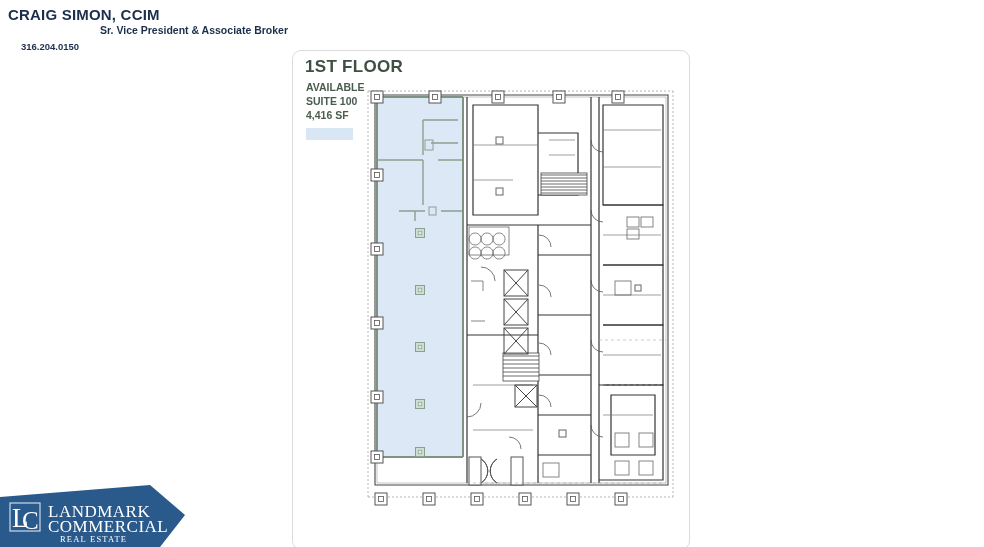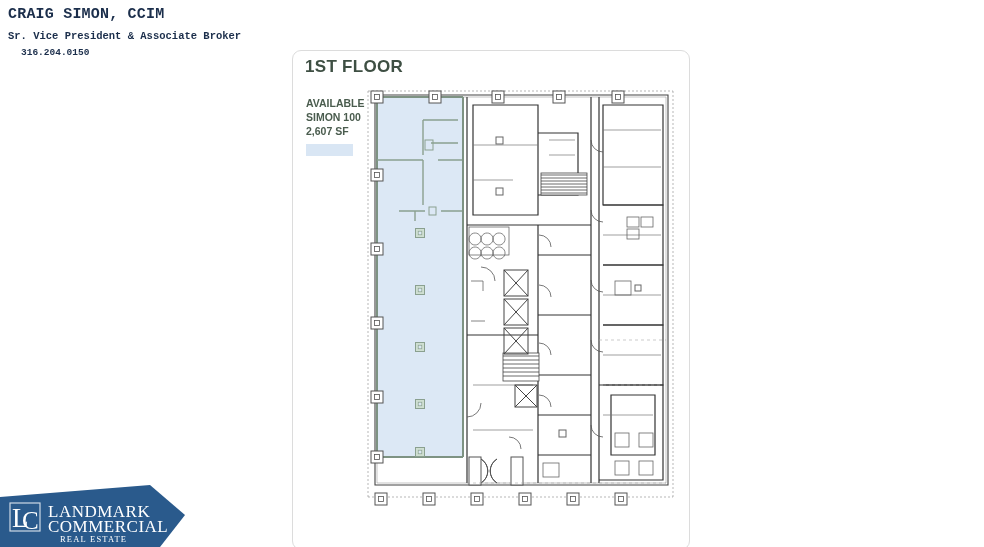--- a/index.html
+++ b/index.html
@@ -14,35 +14,35 @@
     overflow: hidden;
     font-family: "Liberation Sans", sans-serif;
   }
 
   
   #broker-header {
     position: absolute;
     left: 8px;
     top: 6px;
     width: 280px;
-    font-family: Liberation Mono, monospace;
   }
   #broker-name {
     font-size: 15px;
     font-weight: bold;
     color: #1b2e4b;
     letter-spacing: 0.2px;
     line-height: 1.15;
   }
   #broker-title {
     font-size: 10.5px;
     font-weight: bold;
     color: #1b2e4b;
     line-height: 1.3;
-    margin-top: 7px;
+    margin-top: 1px;
+    text-align: right;
   }
   #broker-phone, #broker-email {
     font-size: 9.5px;
     font-weight: bold;
     color: #1b2e4b;
     line-height: 1.35;
     margin-left: 13px;
   }
   #broker-phone { margin-top: 3px; }
 
@@ -64,21 +64,21 @@
     left: 12px;
     top: 6px;
     font-size: 17px;
     font-weight: bold;
     color: #3e4f43;
     letter-spacing: 0.3px;
   }
   #legend {
     position: absolute;
     left: 13px;
-    top: 46px;
+    top: 30px;
     width: 62px;
   }
   .legend-line {
     font-size: 10.5px;
     font-weight: bold;
     color: #4a5c4e;
     line-height: 1.32;
     white-space: nowrap;
   }
   #legend-swatch {
@@ -116,22 +116,22 @@
   <div id="broker-title">Sr. Vice President &amp; Associate Broker</div>
   <div id="broker-phone">316.204.0150</div>
 </div>
 
 <div id="plan-card" style="border-color: rgb(220, 220, 220); margin-top: 48px;">
 
   <div id="plan-title" style="color: rgb(62, 79, 67);">1ST FLOOR</div>
 
   <div id="legend">
     <div class="legend-line">AVAILABLE</div>
-    <div class="legend-line">SIMON 100</div>
-    <div class="legend-line">2,607 SF</div>
+    <div class="legend-line">SUITE 100</div>
+    <div class="legend-line">4,416 SF</div>
     <div id="legend-swatch" style="background: rgb(217, 230, 244);"></div>
   </div>
 
   <div id="plan-drawing">
     <svg width="320" height="425" viewBox="0 0 320 425" xmlns="http://www.w3.org/2000/svg">
       <defs>
         <g id="col-ext">
           <rect x="-6" y="-6" width="12" height="12" fill="#ffffff" stroke="#555" stroke-width="1"></rect>
           <rect x="-2.5" y="-2.5" width="5" height="5" fill="#ffffff" stroke="#555" stroke-width="0.8"></rect>
         </g>

